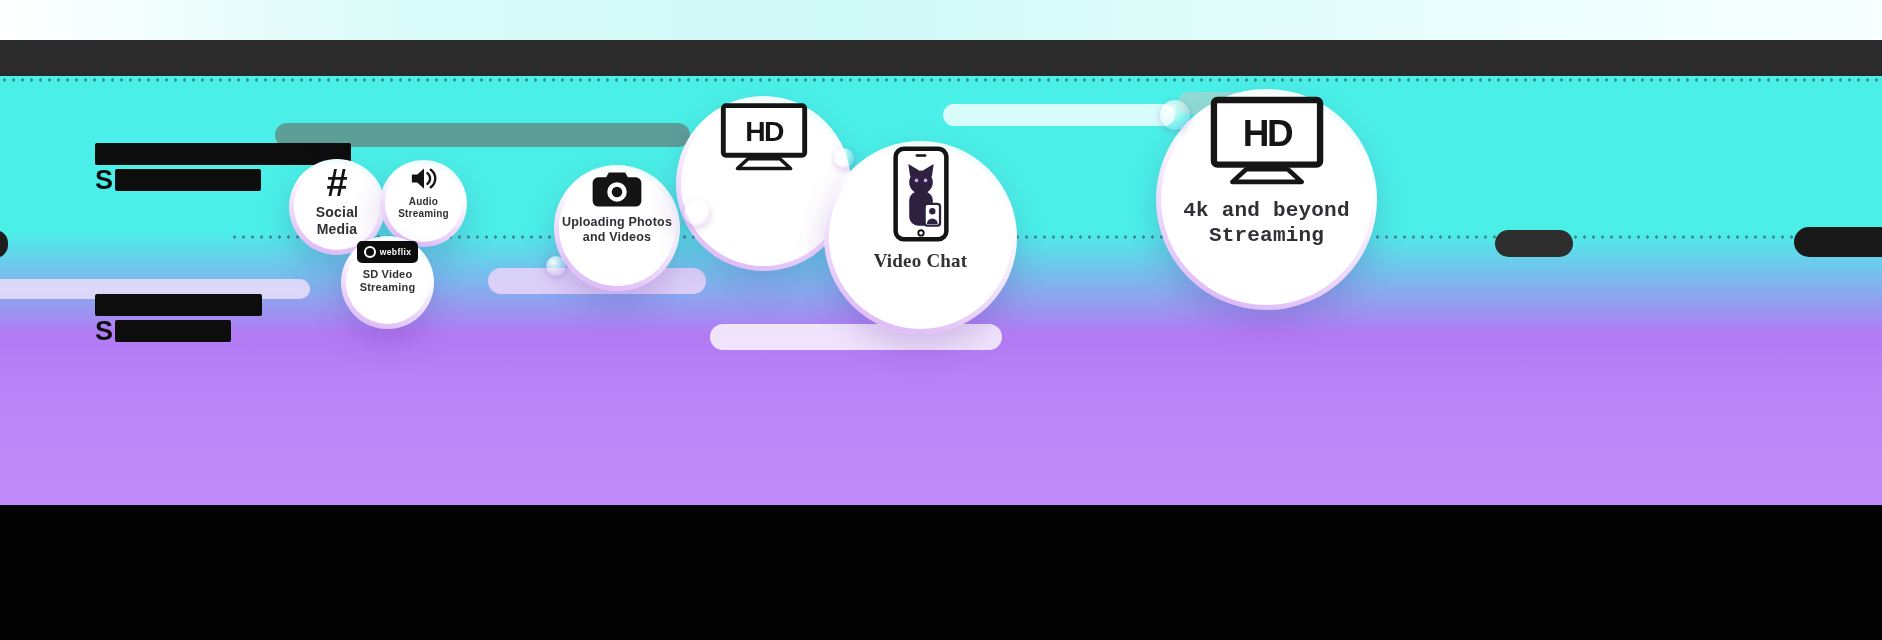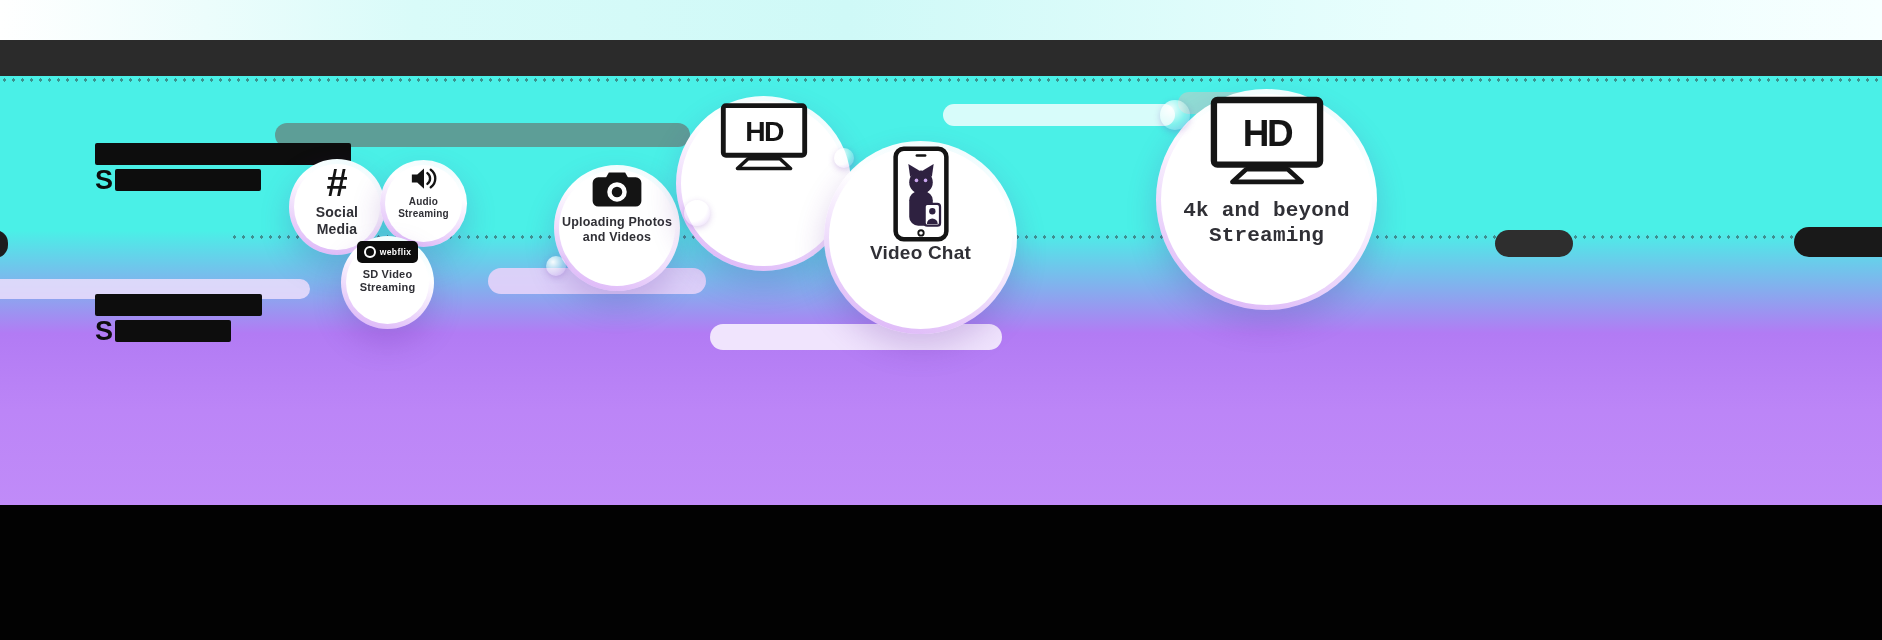--- a/index.html
+++ b/index.html
@@ -64,21 +64,21 @@
   .b-hd      { left:676px;  top:96px;  width:175px; height:175px; }
   .b-chat    { left:824px;  top:141px; width:193px; height:193px; }
   .b-4k      { left:1156px; top:89px;  width:221px; height:221px; }
 
   .b-email  .bubble-label { font-size:16px; margin-top:5px; }
   .b-social .bubble-label { font-size:14px; width:64px;  margin-top:2px; }
   .b-audio  .bubble-label { font-size:10px; width:66px;  margin-top:4px; }
   .b-sd     .bubble-label { font-size:11px; width:78px;  margin-top:5px; font-weight:800; }
   .b-upload .bubble-label { font-size:12.5px; width:120px; margin-top:6px; }
   .b-hd     .bubble-label { font-size:19px; width:112px; margin-top:8px; }
-  .b-chat   .bubble-label { font-size:19px; width:150px; margin-top:0; }
+  .b-chat   .bubble-label { font-size:19px; width:150px; margin-top:8px;font-family:Liberation Serif, serif; }
   .b-4k     .bubble-label { font-size:21px; width:176px; margin-top:10px;font-family:Liberation Mono, monospace; }
 
   .hash { font-size:38px; font-weight:900; color:#141414; line-height:1; }
 
   .wfbadge { background:#0c0c0c; color:#fff; border-radius:5px; padding:5px 7px;
     display:flex; align-items:center; gap:4px; font-size:8.5px; font-weight:700; letter-spacing:0.4px; }
   .wfdot { width:8px; height:8px; border:2px solid #fff; border-radius:50%; flex:0 0 auto; }
 
   
   .bubble-decor { position:absolute; border-radius:50%; z-index:5;

